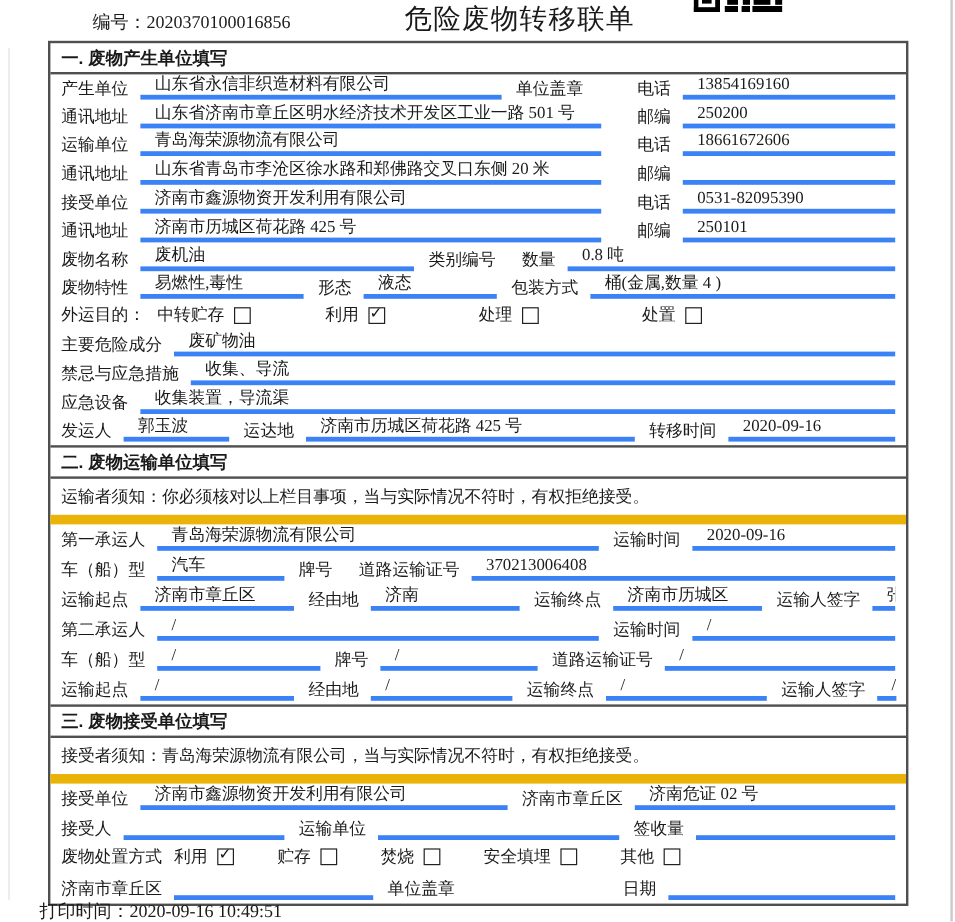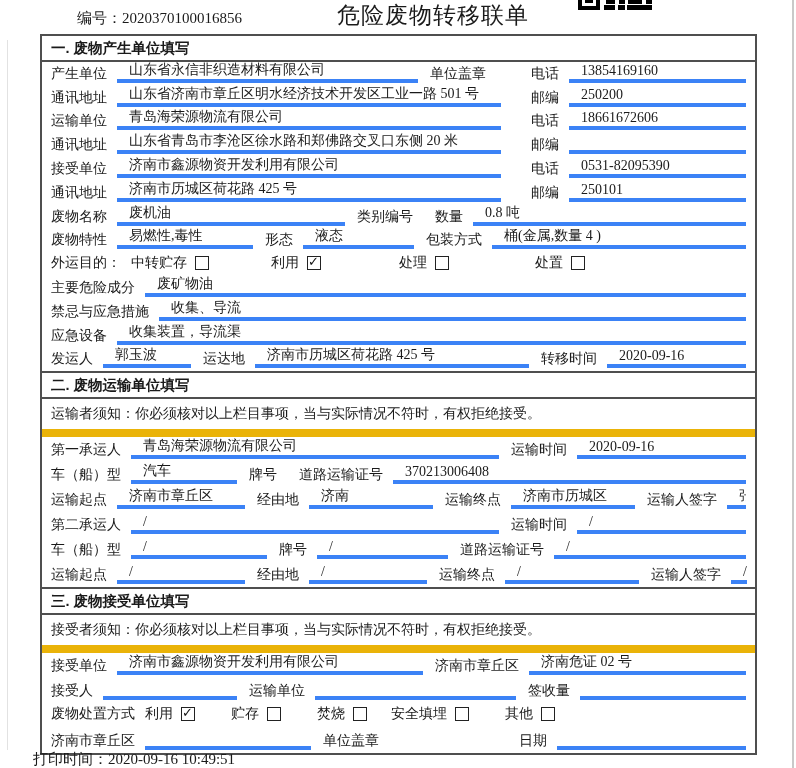--- a/index.html
+++ b/index.html
@@ -263,21 +263,21 @@
     <span class="fld" style="width:112px">/</span>
     <span class="lbl ml">经由地</span>
     <span class="fld" style="width:102px">/</span>
     <span class="lbl ml">运输终点</span>
     <span class="fld" style="width:118px">/</span>
     <span class="lbl ml">运输人签字</span>
     <span class="fld grow">/</span>
   </div>
 
   <div class="sec-title mid">三. 废物接受单位填写</div>
-  <div class="notice">接受者须知：你必须核对以上栏目事项，当与实际情况不符时，有权拒绝接受。</div>
+  <div class="notice">接受者须知：青岛海荣源物流有限公司，当与实际情况不符时，有权拒绝接受。</div>
 
   <div class="row tall">
     <span class="lbl">接受单位</span>
     <span class="fld" style="width:290px">济南市鑫源物资开发利用有限公司</span>
     <span class="lbl ml">济南市章丘区</span>
     <span class="fld grow">济南危证 02 号</span>
   </div>
 
   <div class="row tall">
     <span class="lbl">接受人</span>
@@ -291,21 +291,21 @@
   <div class="row tall" style="align-items:center">
     <span class="lbl">废物处置方式</span>
     <span class="opt" style="margin-right:36px">
       <span>利用</span>
       <span class="cb checked"></span>
     </span>
     <span class="opt" style="margin-right:36px">
       <span>贮存</span>
       <span class="cb"></span>
     </span>
-    <span class="opt" style="margin-right:24px">
+    <span class="opt" style="margin-right:36px">
       <span>焚烧</span>
       <span class="cb"></span>
     </span>
     <span class="opt" style="margin-right:36px">
       <span>安全填埋</span>
       <span class="cb"></span>
     </span>
     <span class="opt">
       <span>其他</span>
       <span class="cb"></span>

